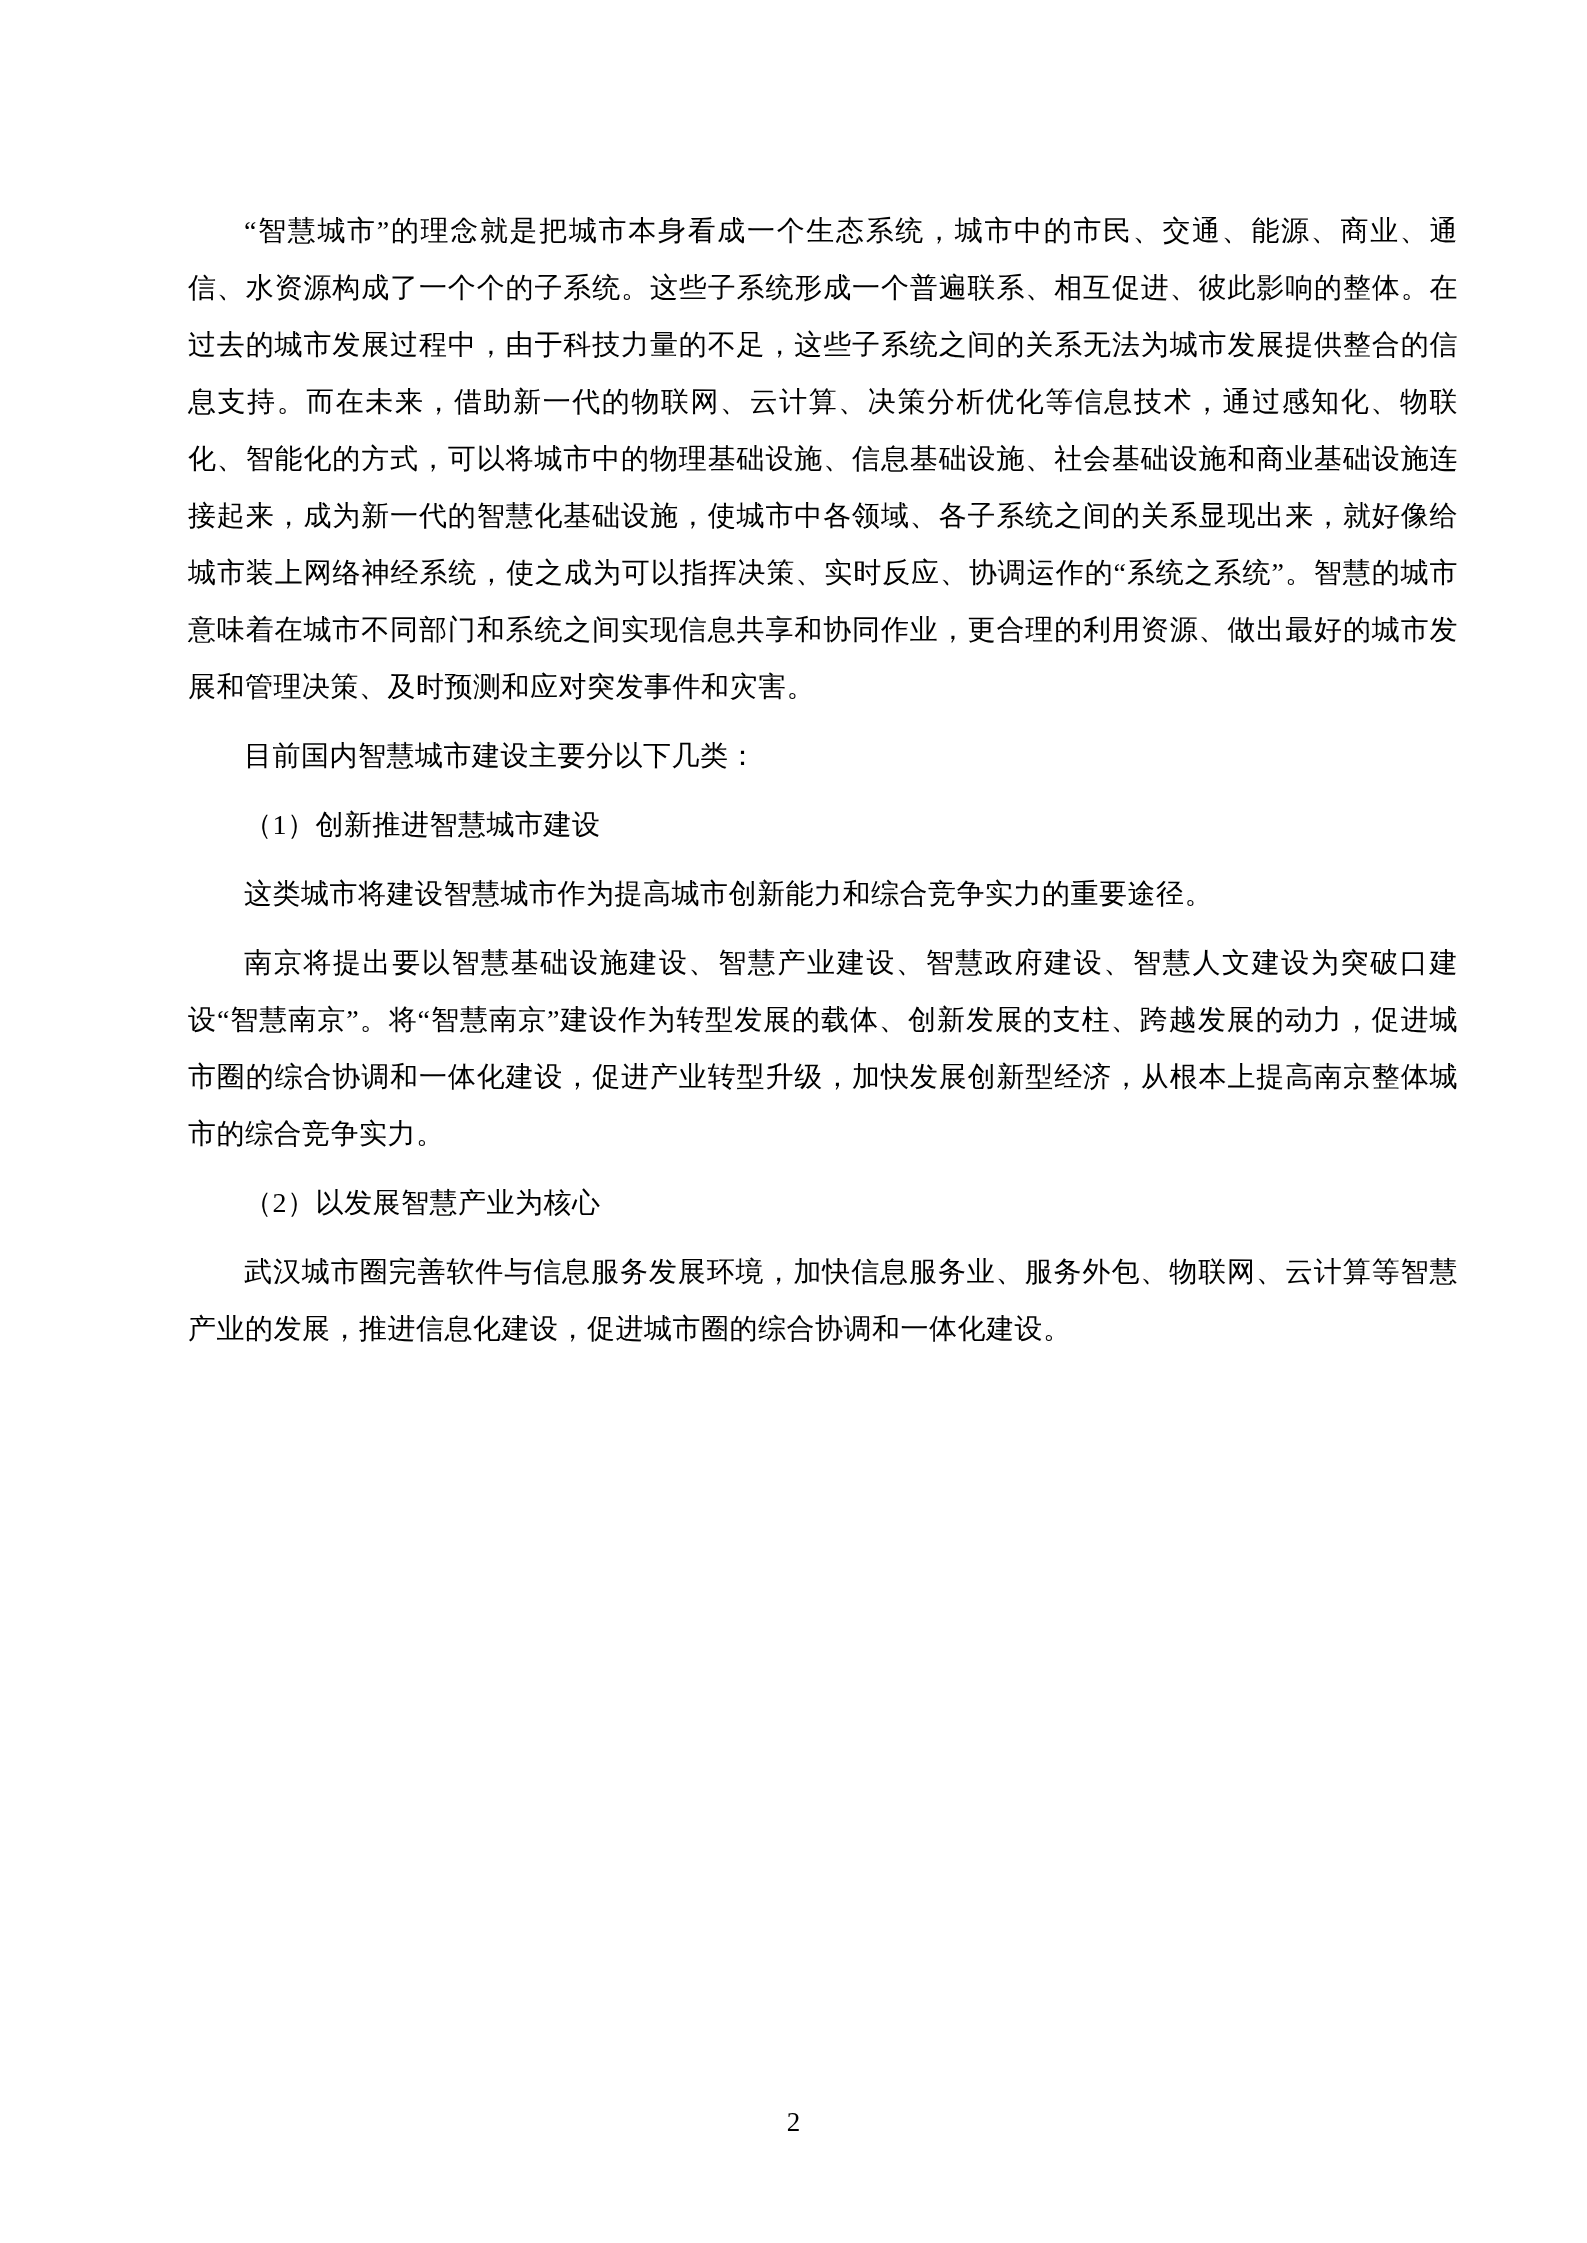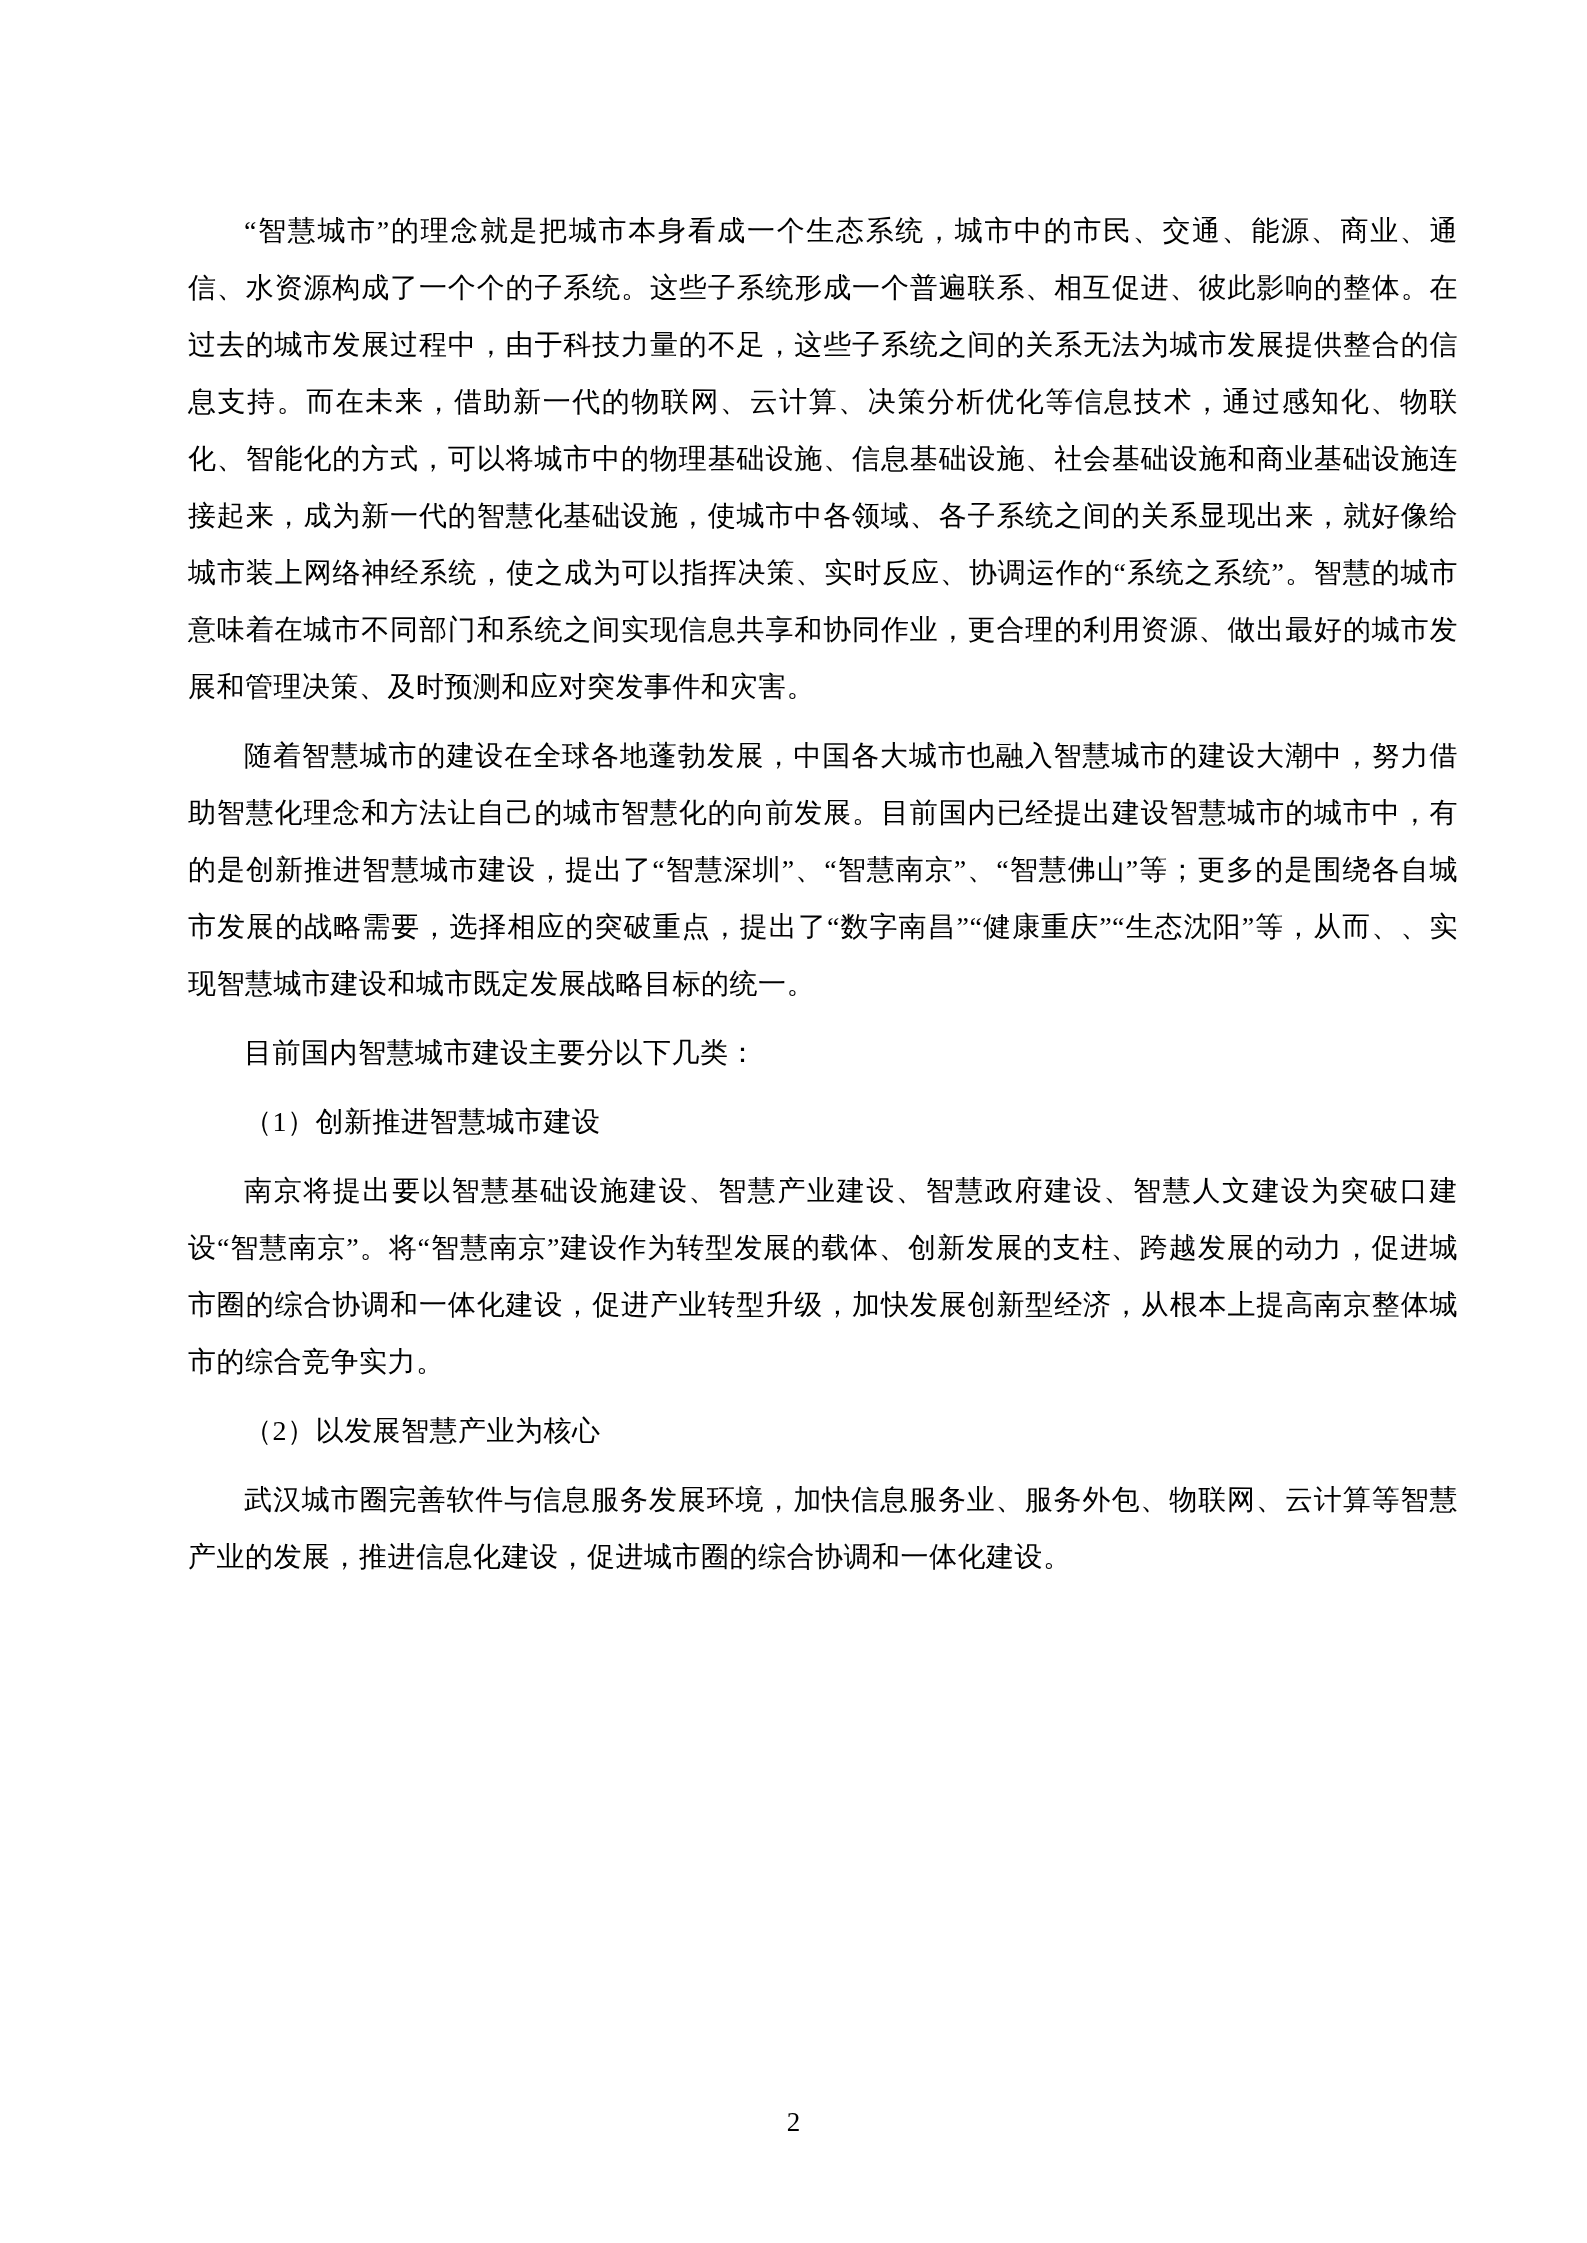--- a/index.html
+++ b/index.html
@@ -64,26 +64,26 @@
   </style>
 </head>
 <body>
 
 <div class="page">
   <div class="content">
 
     <p class="para">“智慧城市”的理念就是把城市本身看成一个生态系统，城市中的市民、交通、能源、商业、通信、水资源构成了一个个的子系统。这些子系统形成一个普遍联系、相互促进、彼此影响的整体。在过去的城市发展过程中，由于科技力量的不足，这些子系统之间的关系无法为城市发展提供整合的信息支持。而在未来，借助新一代的物联网、云计算、决策分析优化等信息技术，通过感知化、物联化、智能化的方式，可以将城市中的物理基础设施、信息基础设施、社会基础设施和商业基础设施连接起来，成为新一代的智慧化基础设施，使城市中各领域、各子系统之间的关系显现出来，就好像给城市装上网络神经系统，使之成为可以指挥决策、实时反应、协调运作的“系统之系统”。智慧的城市意味着在城市不同部门和系统之间实现信息共享和协同作业，更合理的利用资源、做出最好的城市发展和管理决策、及时预测和应对突发事件和灾害。</p>
 
 
-    <p class="para">随着智慧城市的建设在全球各地蓬勃发展，中国各大城市也融入智慧城市的建设大潮中，努力借助智慧化理念和方法让自己的城市智慧化的向前发展。目前国内已经提出建设智慧城市的城市中，有的是创新推进智慧城市建设，提出了“智慧深圳”、“智慧南京”、“智慧佛山”等；更多的是围绕各自城市发展的战略需要，选择相应的突破重点，提出了“数字南昌”“健康重庆”“生态沈阳”等，从而、、实现智慧城市建设和城市既定发展战略目标的统一。</p>
 
     <p class="para">目前国内智慧城市建设主要分以下几类：</p>
 
     <p class="para">（1）创新推进智慧城市建设</p>
 
+    <p class="para">这类城市将建设智慧城市作为提高城市创新能力和综合竞争实力的重要途径。</p>
 
 
     <p class="para">南京将提出要以智慧基础设施建设、智慧产业建设、智慧政府建设、智慧人文建设为突破口建设“智慧南京”。将“智慧南京”建设作为转型发展的载体、创新发展的支柱、跨越发展的动力，促进城市圈的综合协调和一体化建设，促进产业转型升级，加快发展创新型经济，从根本上提高南京整体城市的综合竞争实力。</p>
 
     <p class="para">（2）以发展智慧产业为核心</p>
 
     <p class="para">武汉城市圈完善软件与信息服务发展环境，加快信息服务业、服务外包、物联网、云计算等智慧产业的发展，推进信息化建设，促进城市圈的综合协调和一体化建设。</p>
 
   </div>
 

